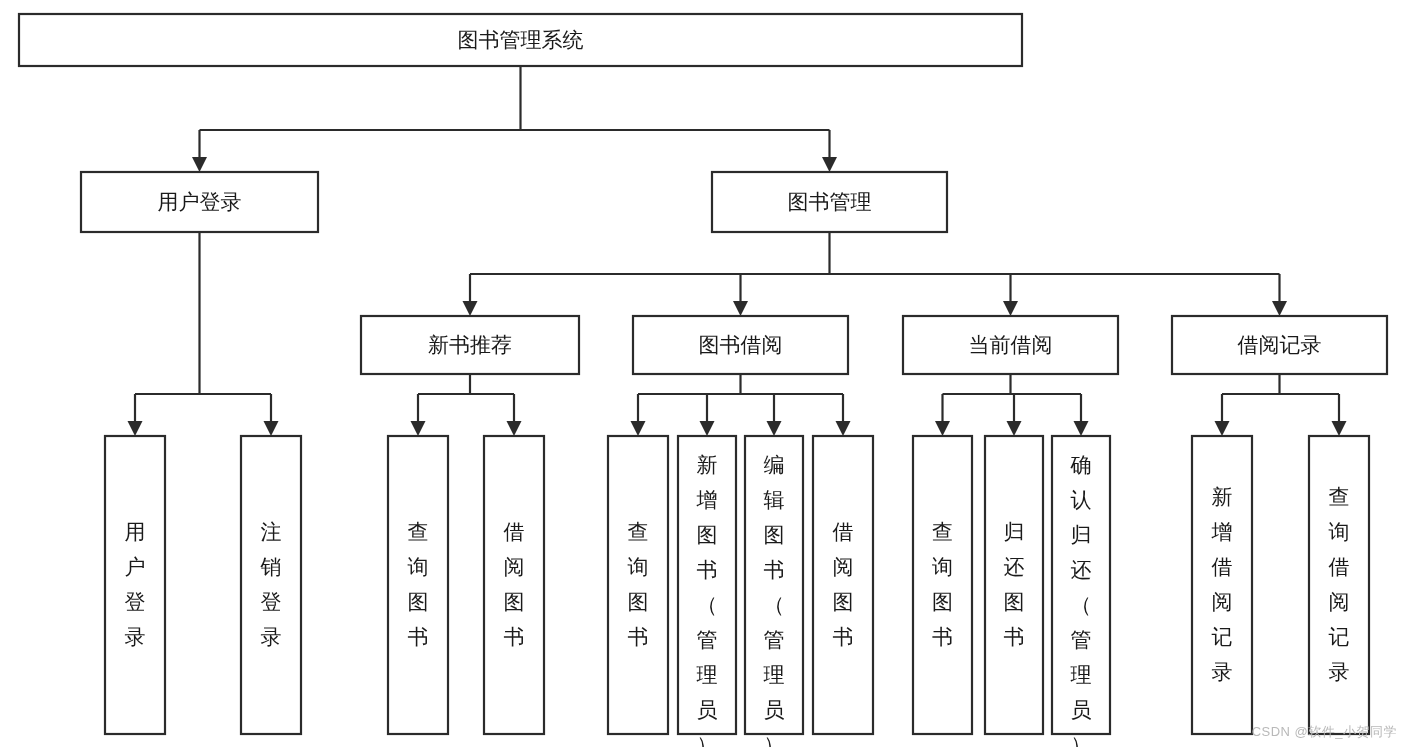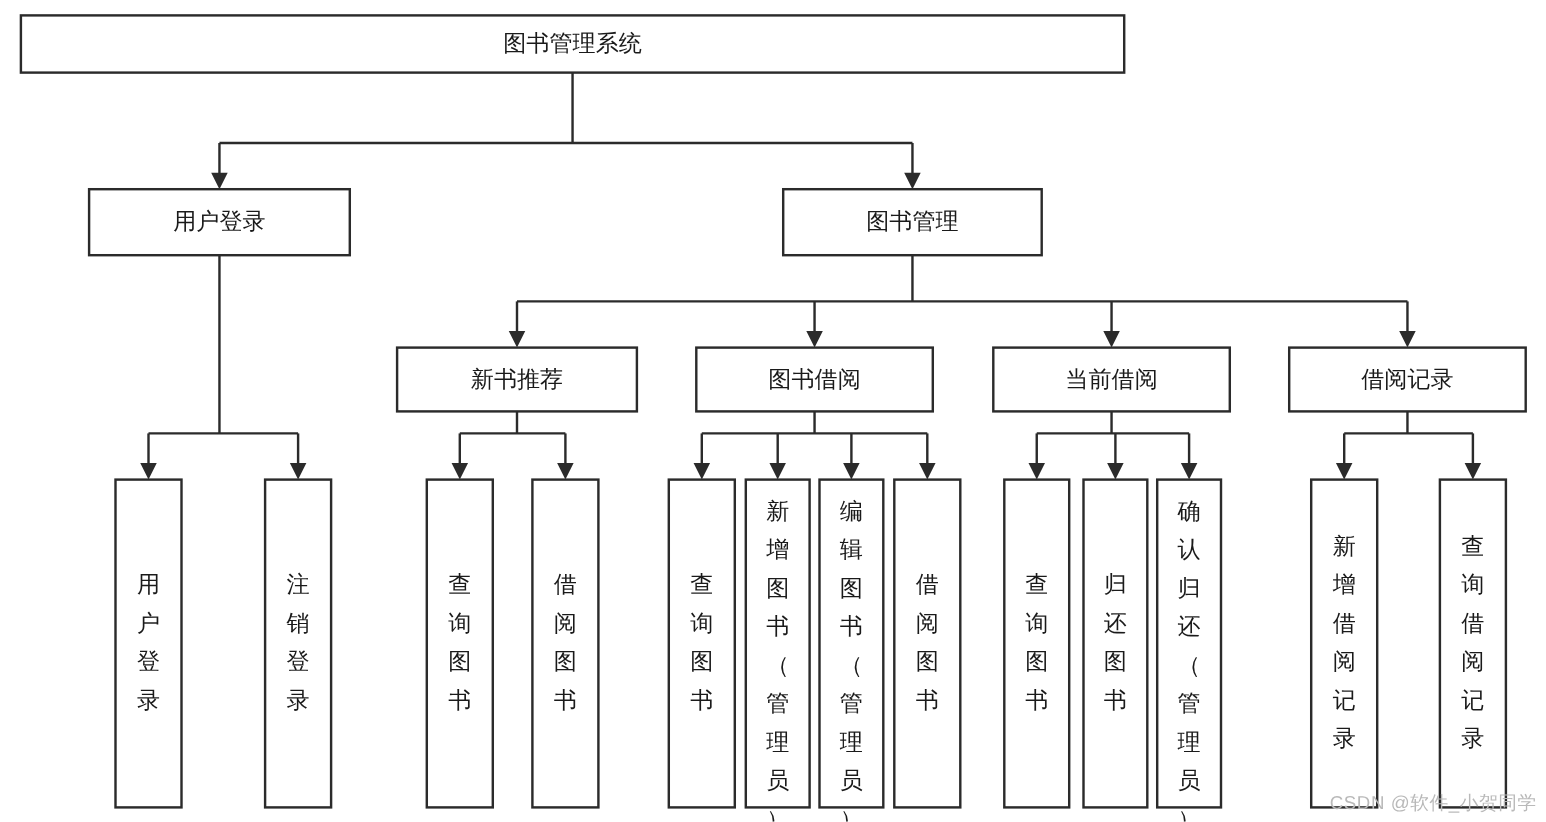--- a/index.html
+++ b/index.html
@@ -56,21 +56,21 @@
     fill: #1a1a1a;
     text-anchor: middle;
     dominant-baseline: middle;
     white-space: pre;
   }
   .watermark-text {
     position: absolute;
     right: 8px;
     bottom: 6px;
     font-family: "Liberation Sans", "DejaVu Sans", sans-serif;
-    font-size: 17px;
+    font-size: 13px;
     color: #b9b9b9;
     letter-spacing: 0.5px;
     user-select: none;
     pointer-events: none;
     white-space: nowrap;
     margin-left: 40px;
   }
 </style>
 </head>
 <body>

